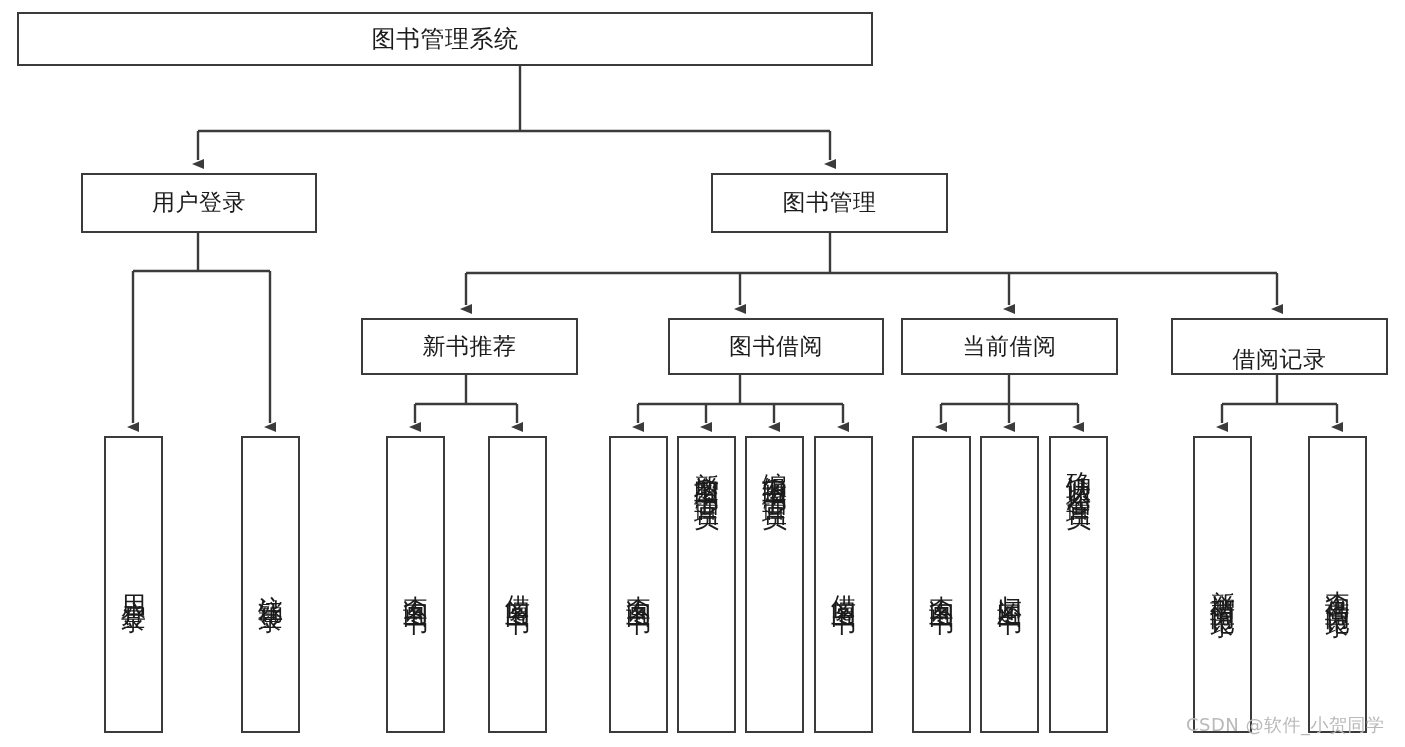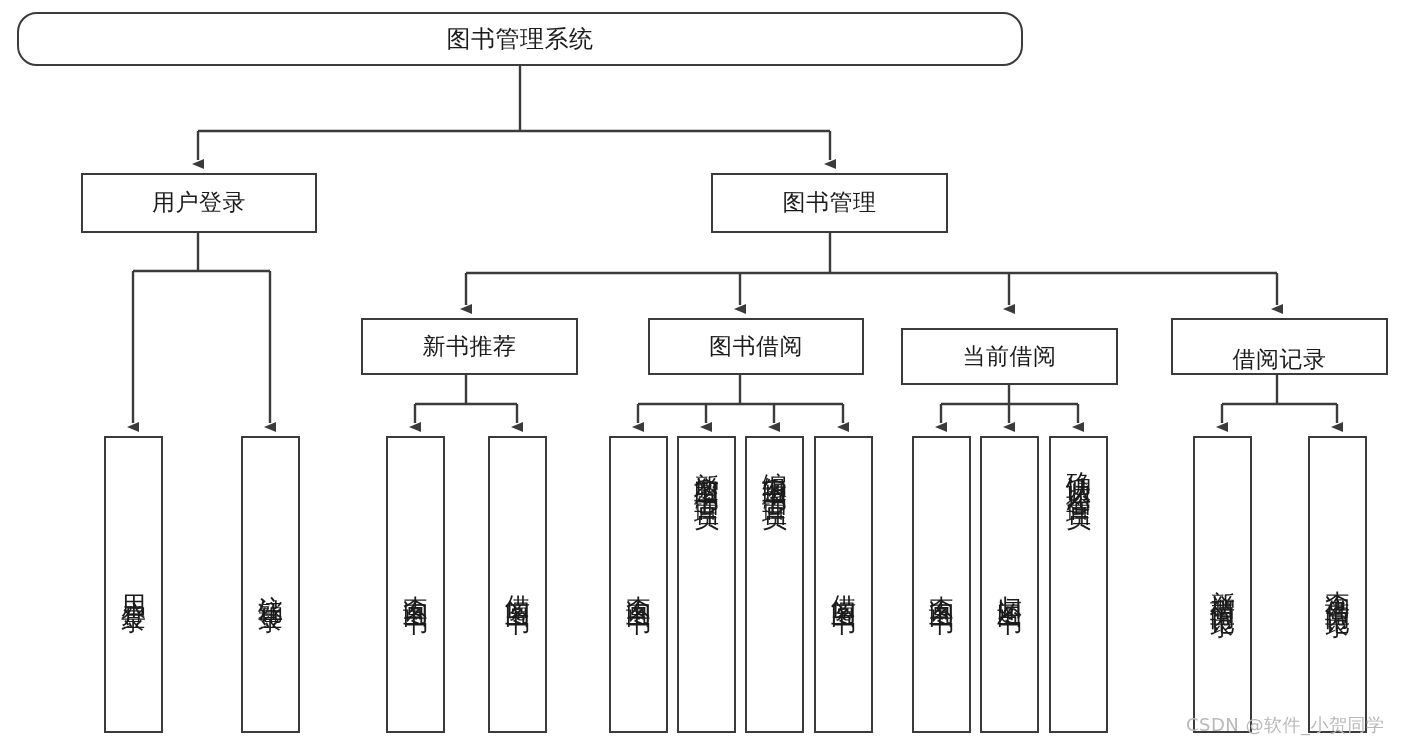--- a/index.html
+++ b/index.html
@@ -127,38 +127,38 @@
       <path d="M 1009 404 L 1009 423" marker-end="url(#arrow)"></path>
       <path d="M 1078 404 L 1078 423" marker-end="url(#arrow)"></path>
 
       <path d="M 1277 375 L 1277 404"></path>
       <path d="M 1222 404 L 1337 404"></path>
       <path d="M 1222 404 L 1222 423" marker-end="url(#arrow)"></path>
       <path d="M 1337 404 L 1337 423" marker-end="url(#arrow)"></path>
     </g>
   </svg>
 
-  <div class="node root horizontal" style="left:17px; top:12px; width:1006px; height:54px;border-radius:20px;">
+  <div class="node root horizontal" style="left:17px; top:12px; width:856px; height:54px;">
     <span class="node-label">图书管理系统</span>
   </div>
 
   <div class="node horizontal" style="left:81px; top:173px; width:236px; height:60px;">
     <span class="node-label">用户登录</span>
   </div>
   <div class="node horizontal" style="left:361px; top:318px; width:217px; height:57px;">
     <span class="node-label">新书推荐</span>
   </div>
 
   <div class="node horizontal" style="left:711px; top:173px; width:237px; height:60px;">
     <span class="node-label">图书管理</span>
   </div>
-  <div class="node horizontal" style="left:648px; top:318px; width:216px; height:57px;">
+  <div class="node horizontal" style="left:668px; top:318px; width:216px; height:57px;">
     <span class="node-label">图书借阅</span>
   </div>
-  <div class="node horizontal" style="left:901px; top:318px; width:217px; height:57px;margin-top:10px;">
+  <div class="node horizontal" style="left:901px; top:318px; width:217px; height:57px;">
     <span class="node-label">当前借阅</span>
   </div>
   <div class="node horizontal" style="left:1171px; top:318px; width:217px; height:57px;align-items:flex-end;">
     <span class="node-label">借阅记录</span>
   </div>
 
   <div class="node vertical center-v" style="left:104px; top:436px; width:59px; height:297px;">
     <span class="node-label">用户登录</span>
   </div>
   <div class="node vertical center-v" style="left:241px; top:436px; width:59px; height:297px;">

